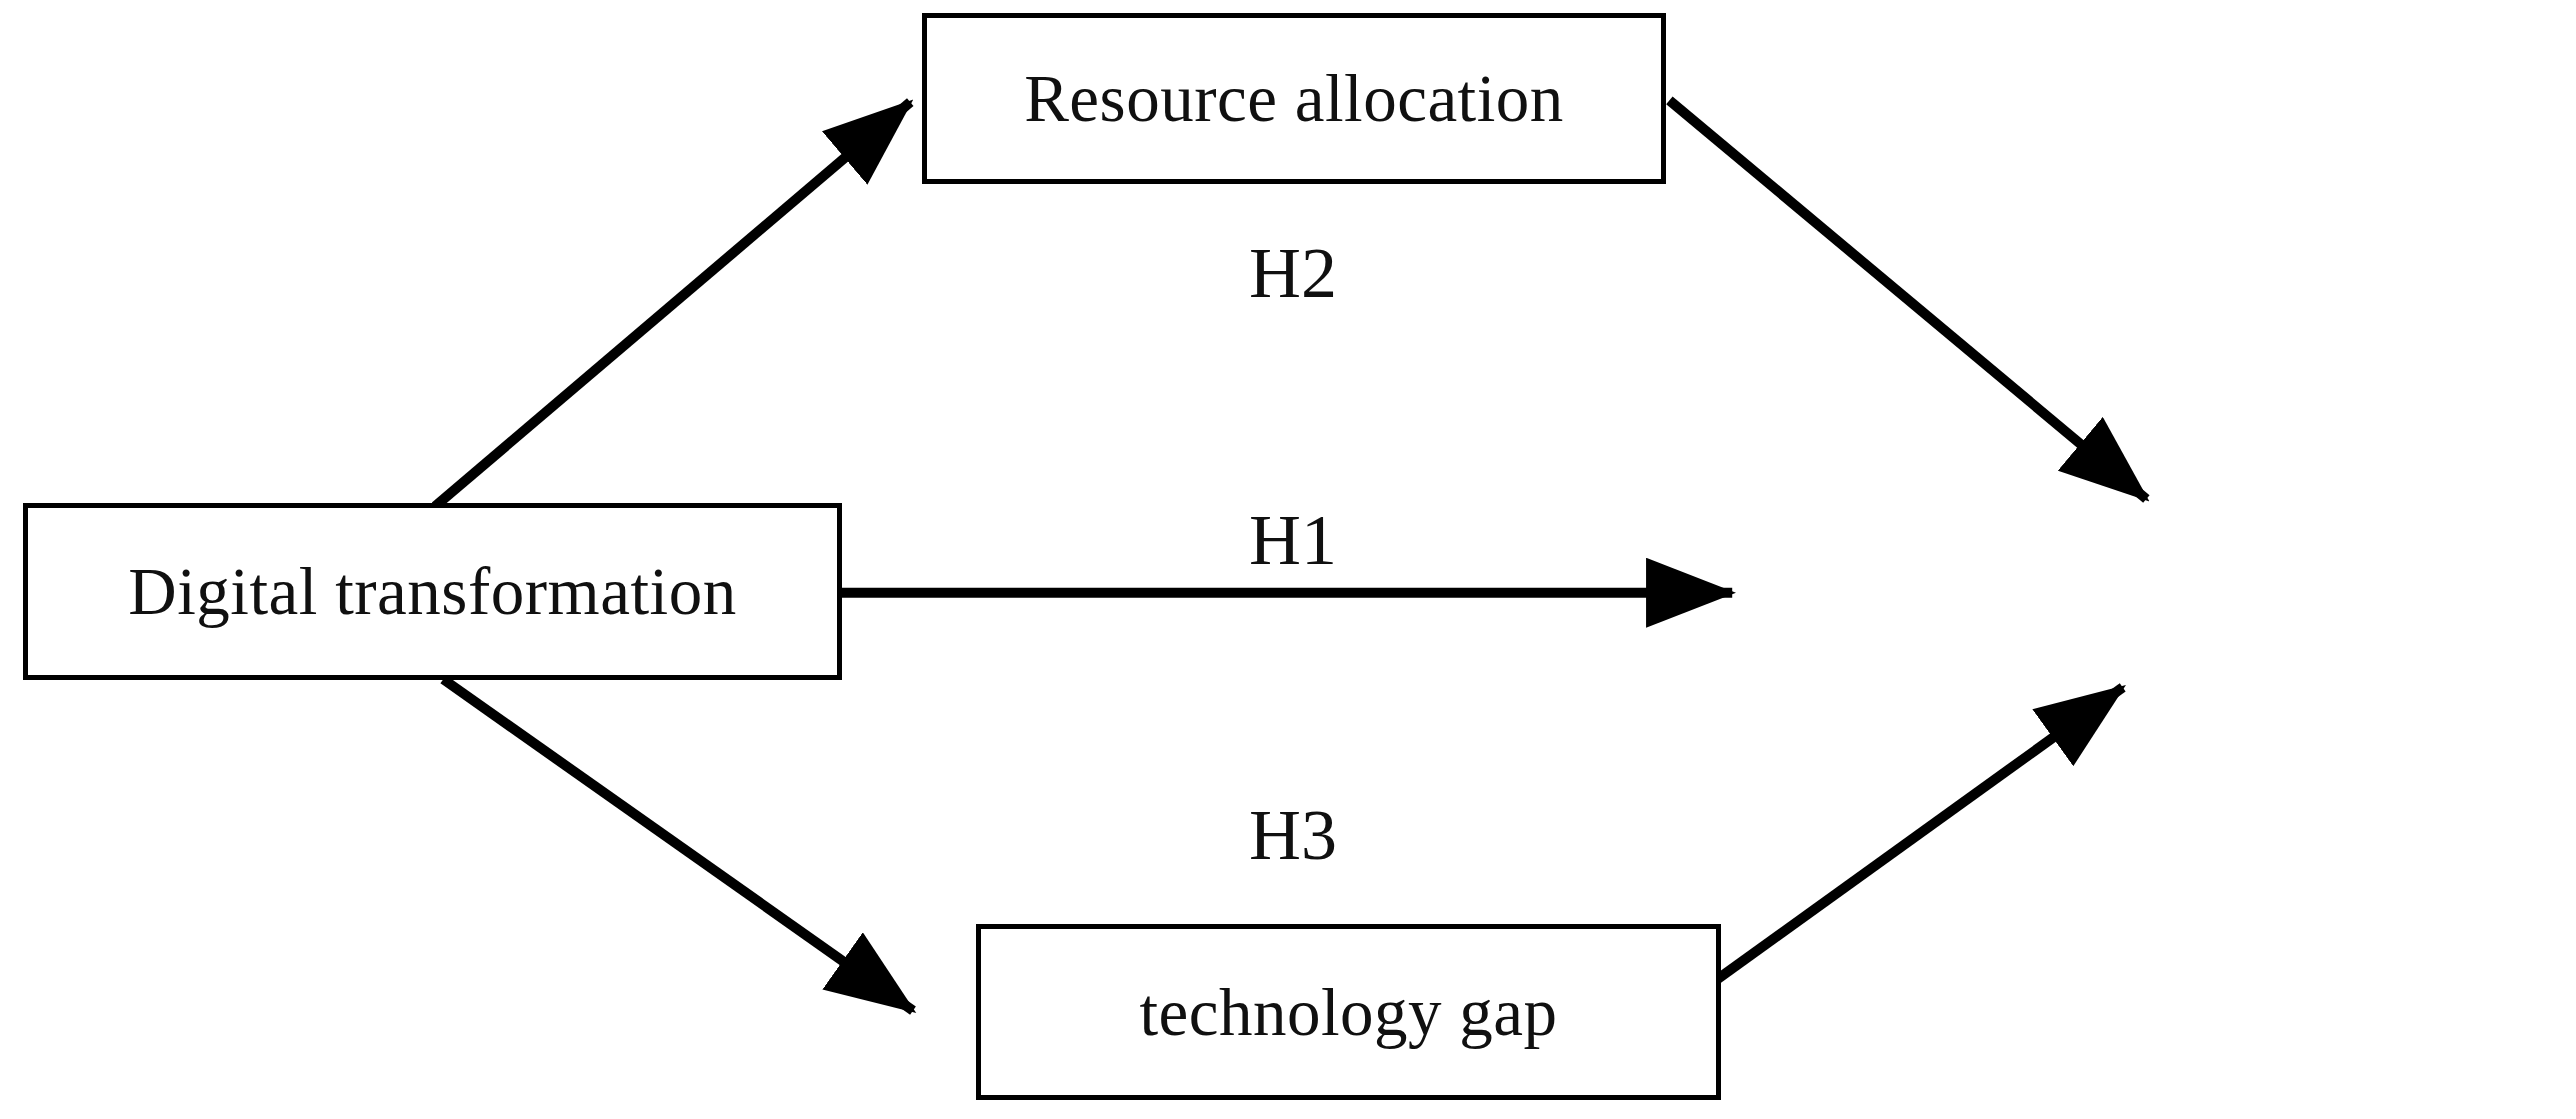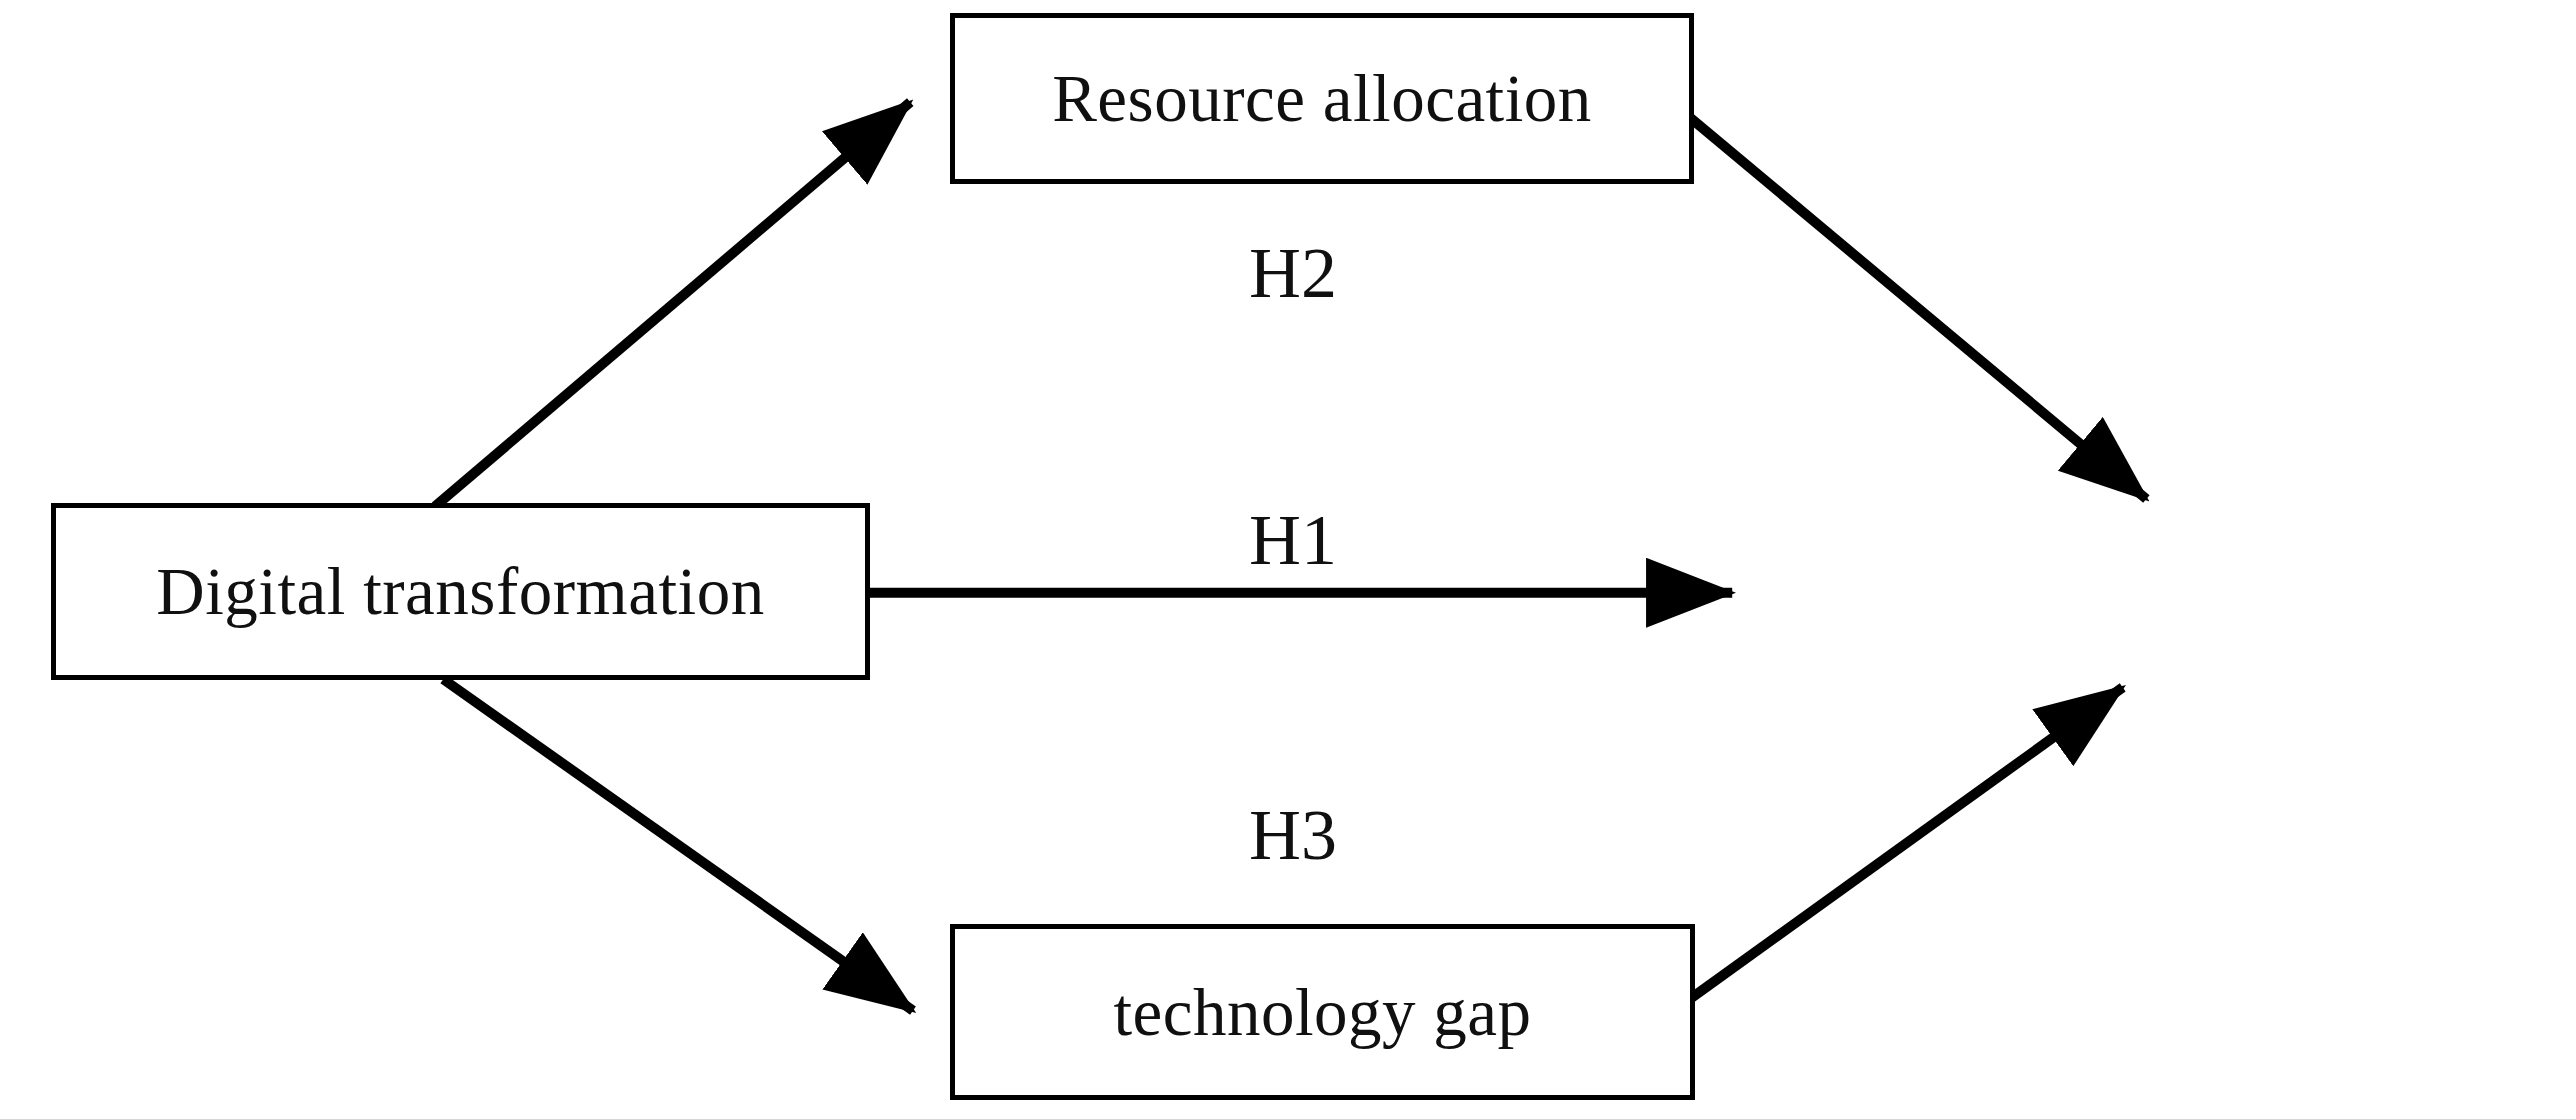--- a/index.html
+++ b/index.html
@@ -27,21 +27,20 @@
   }
   .node-box {
     position: absolute;
     box-sizing: border-box;
     background: #ffffff;
     border: 5.5px solid #000000;
     display: flex;
     align-items: center;
     justify-content: center;
     z-index: 3;
-    margin-left: 28px;
   }
   .node-label {
     font-family: "Liberation Serif", "DejaVu Serif", serif;
     font-size: 67px;
     line-height: 1.05;
     color: #101010;
     letter-spacing: 0.5px;
     white-space: nowrap;
     text-align: center;
   }
@@ -80,21 +79,21 @@
 
   <div class="node-box" style="left:922px; top:12.7px; width:744px; height:171px;">
     <span class="node-label">Resource allocation</span>
   </div>
 
   <div class="node-box" style="left:23px; top:503px; width:819px; height:177px;">
     <span class="node-label">Digital transformation</span>
   </div>
 
 
-  <div class="node-box" style="left:922px; top:924px; width:745px; height:176px;">
+  <div class="node-box" style="left:976px; top:924px; width:745px; height:176px;">
     <span class="node-label">technology gap</span>
   </div>
 
   <div class="edge-label" style="left:1211px; top:232px; width:164px;">H2</div>
 
   <div class="edge-label" style="left:1211px; top:473px; width:164px;margin-top:26px;">H1</div>
 
   <div class="edge-label" style="left:1211px; top:794px; width:164px;">H3</div>
 
 </div>

